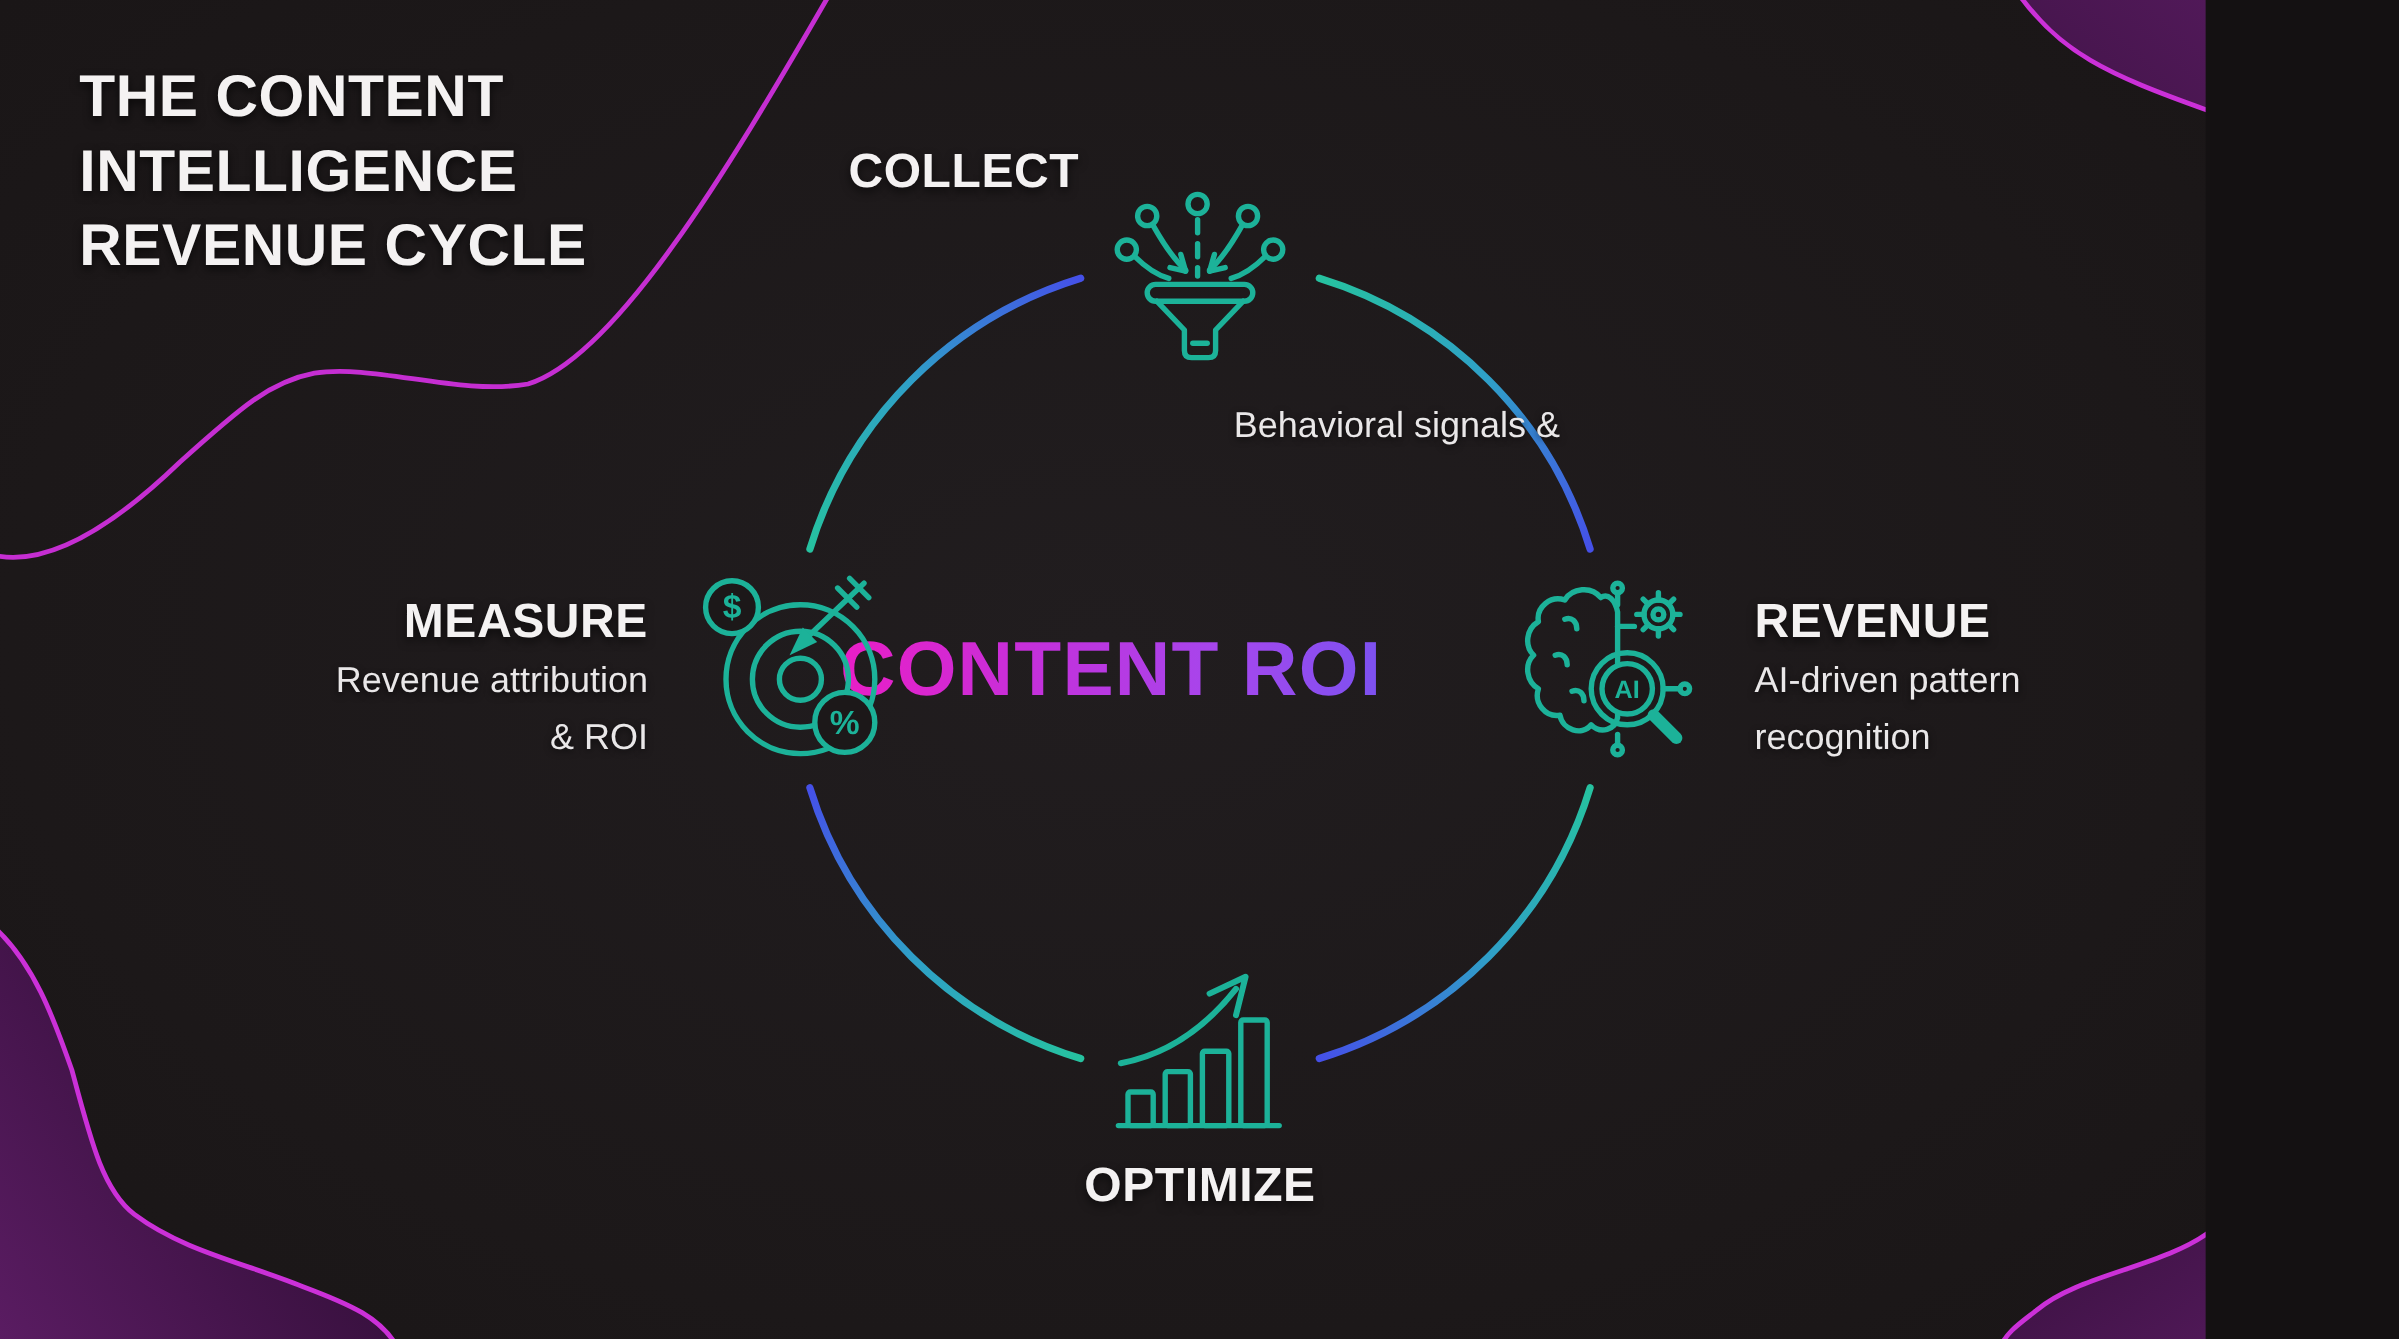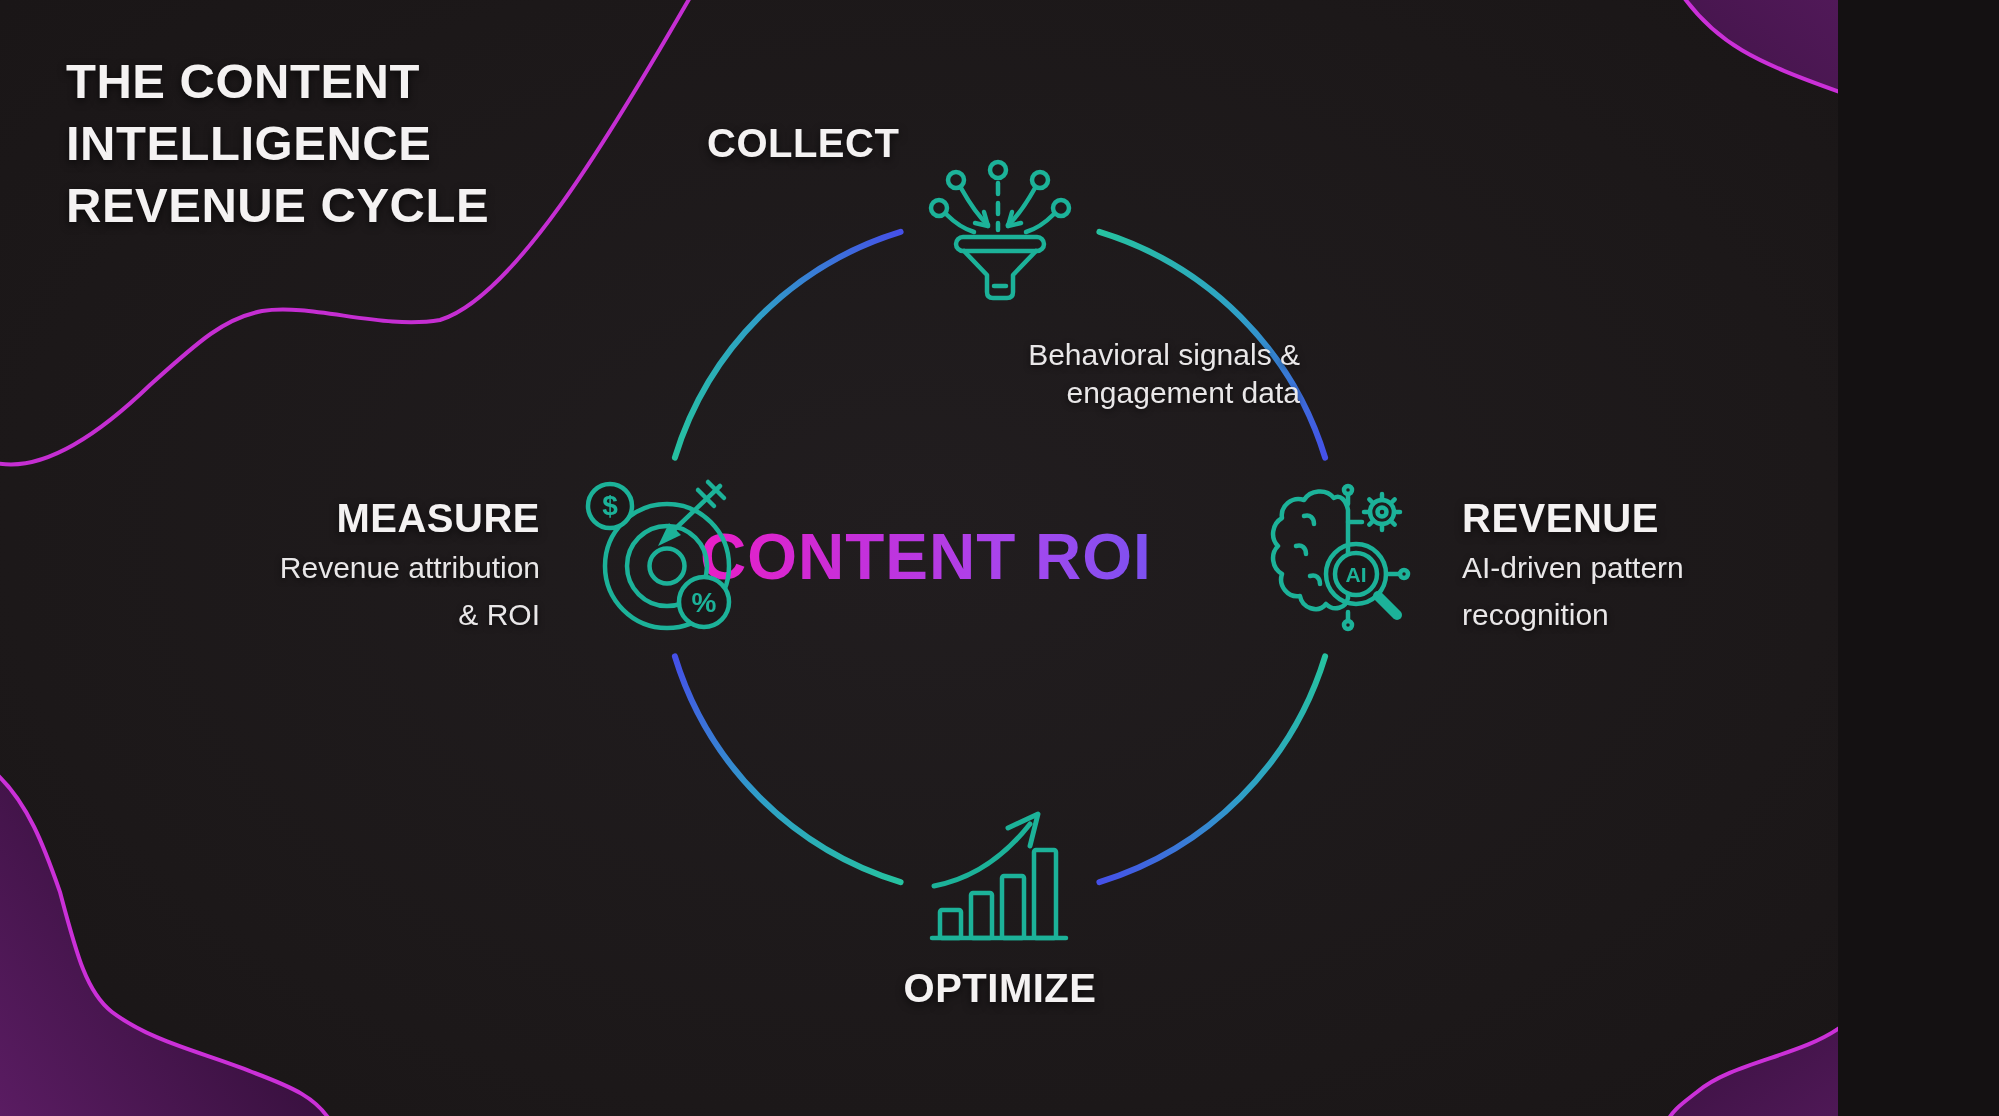--- a/index.html
+++ b/index.html
@@ -127,21 +127,20 @@
       <path d="M18,56 C28,66 36,71 46,74"></path>
       <path d="M126,56 C116,66 108,71 98,74"></path>
       <rect x="28" y="79" width="88" height="14" rx="7"></rect>
       <path d="M36,93 L59,117 L59,134 Q59,140 65,140 L79,140 Q85,140 85,134 L85,117 L108,93"></path>
       <line x1="66" y1="128" x2="78" y2="128"></line>
     </g>
   </svg>
 
   <div class="abs desc-top">
     <div class="stage-desc">Behavioral signals &amp;</div>
-    <div class="stage-desc">engagement data</div>
   </div>
 
   <div class="abs center-roi">CONTENT ROI</div>
 
   <div class="abs stage-left">
     <div class="stage-label">MEASURE</div>
     <div class="stage-desc">Revenue attribution</div>
     <div class="stage-desc">&amp; ROI</div>
   </div>
 

